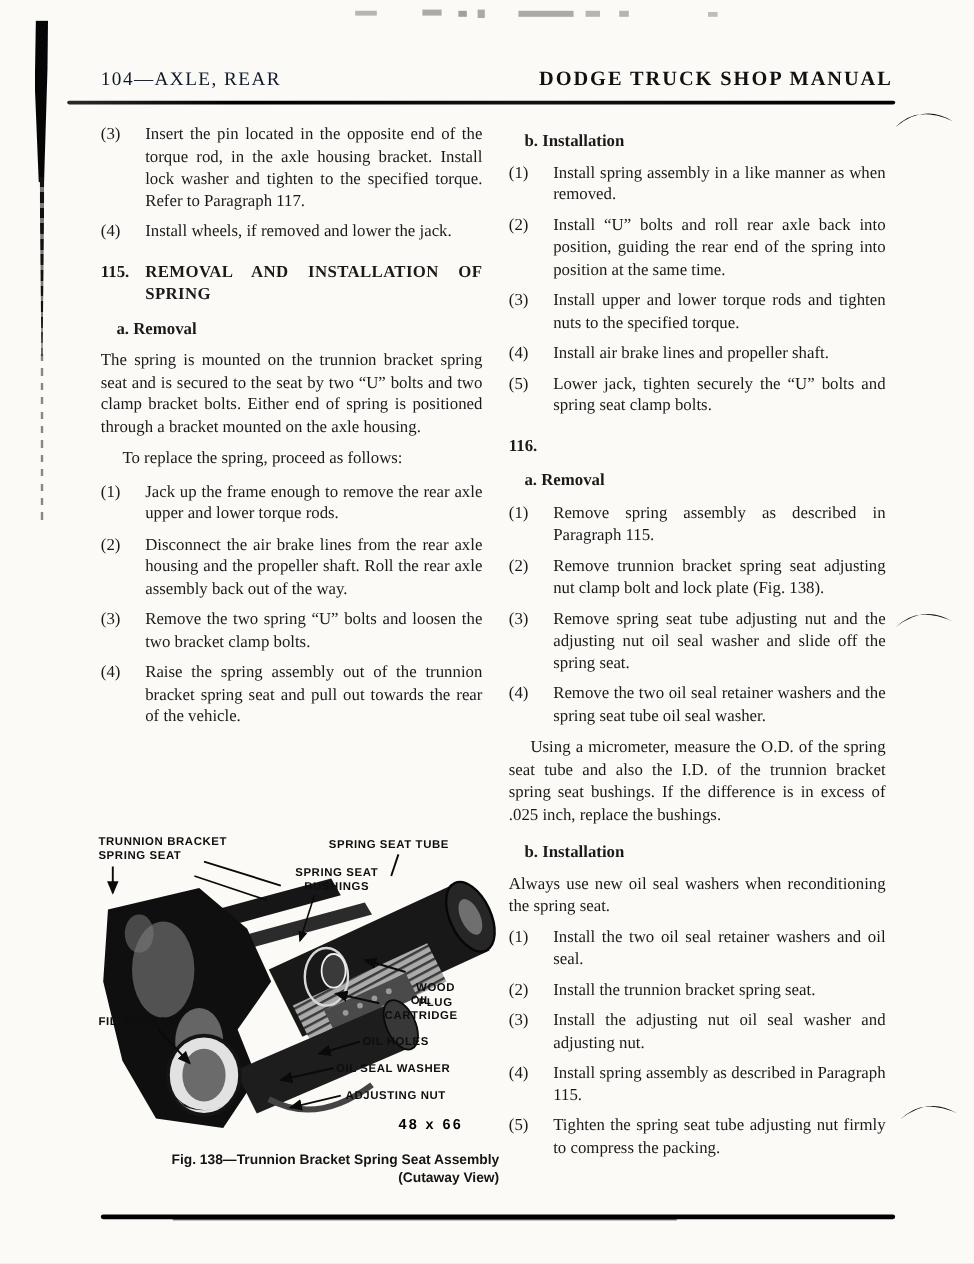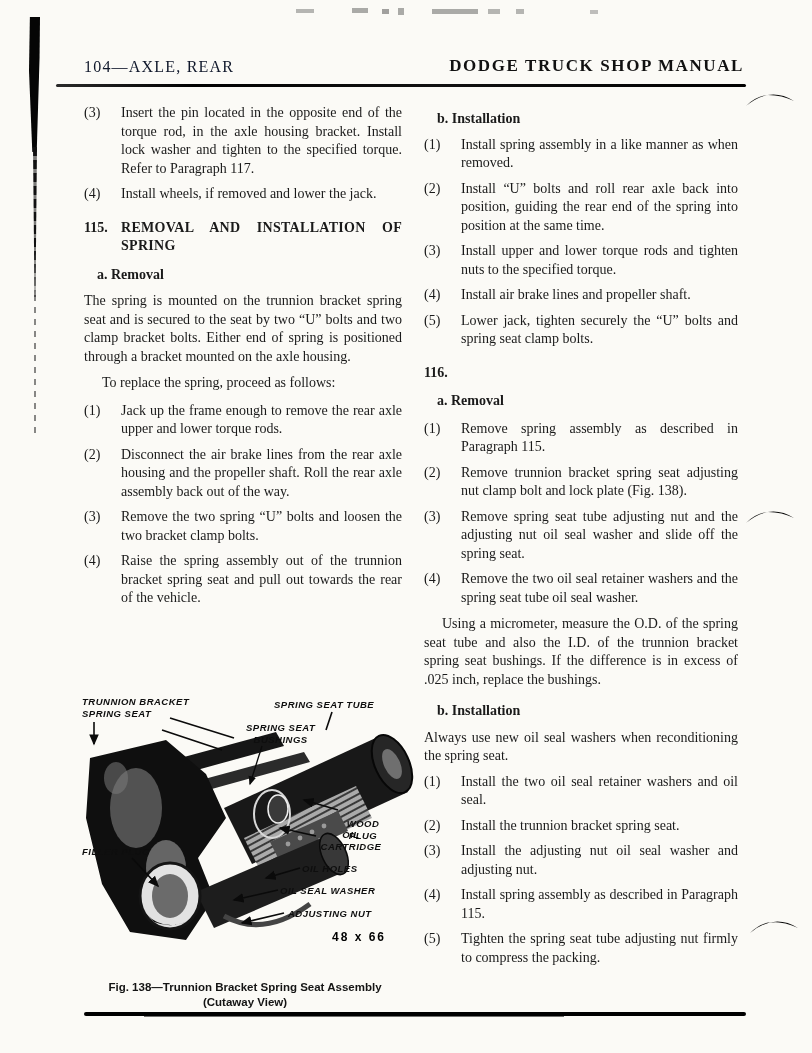--- a/index.html
+++ b/index.html
@@ -36,28 +36,28 @@
   .sechead .title{flex:1;text-align:justify;letter-spacing:.3px;}
   .subhead{font-weight:bold;margin:10px 0 0 13px;}
   .para{text-align:justify;margin-top:8px;}
   .para.indent{text-indent:18px;}
   
   #figure{position:absolute;left:74px;top:686px;width:342px;height:272px;}
   #figure svg{position:absolute;left:0;top:0;}
   .fig-label{
     position:absolute;font-family:"Liberation Sans",sans-serif;
     font-size:9.5px;font-weight:bold;letter-spacing:.5px;color:#0e0e0e;
-    white-space:pre-line;line-height:11.5px;font-style:italic;
+    white-space:pre-line;line-height:11.5px;
   }
   .fig-size{
     position:absolute;font-family:"Liberation Sans",sans-serif;
     font-size:12px;font-weight:bold;letter-spacing:2px;color:#000000;
   }
   #fig-caption{
-    position:absolute;left:74px;top:980px;width:342px;text-align:center;
+    position:absolute;left:74px;top:960px;width:342px;text-align:right;
     font-family:"Liberation Sans",sans-serif;font-size:11.5px;font-weight:bold;
     line-height:15px;color:#141414;
   }
   
   #spine{position:absolute;left:29px;top:17px;width:12px;height:420px;}
   #spine .s1{position:absolute;left:0;top:0;width:11px;height:135px;background:#050505;
     clip-path:polygon(8% 0,100% 0,96% 30%,70% 100%,30% 100%,0 40%);}
   #spine .s2{position:absolute;left:4px;top:130px;width:4px;height:150px;
     background:repeating-linear-gradient(#111 0 9px,rgba(17,17,17,.55) 9px 13px);
     clip-path:polygon(0 0,100% 0,62% 100%,38% 100%);}

